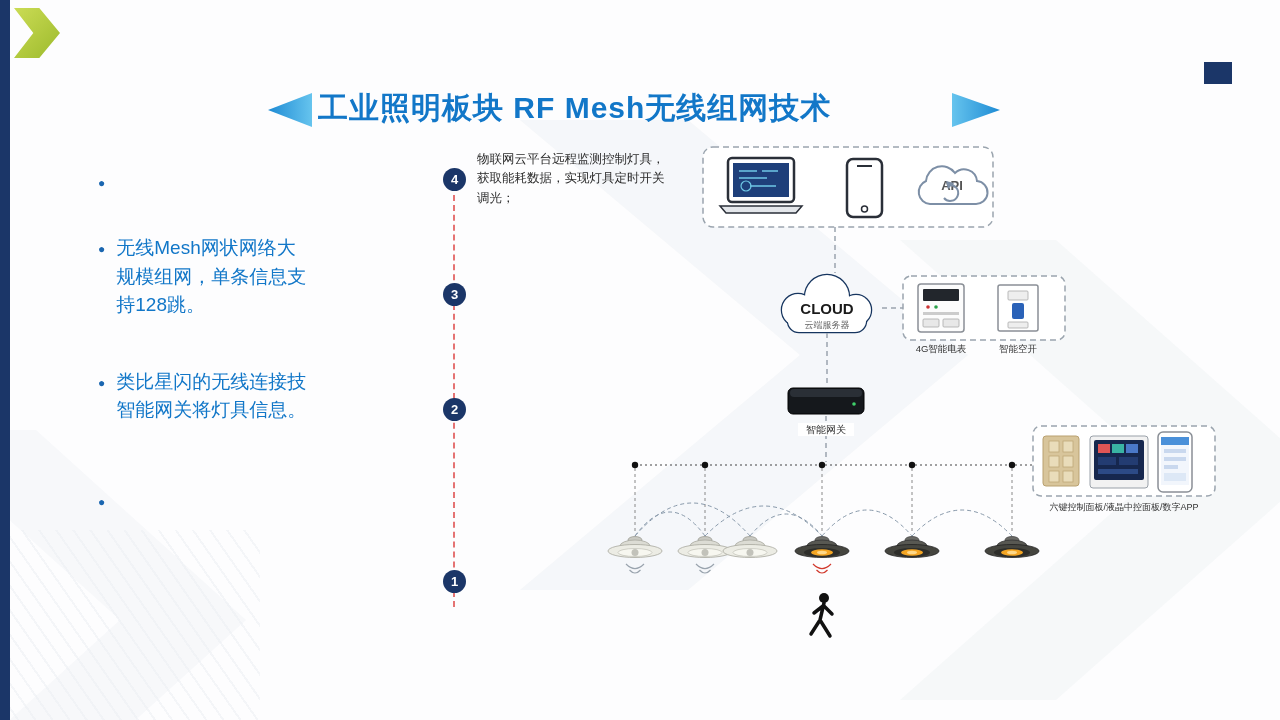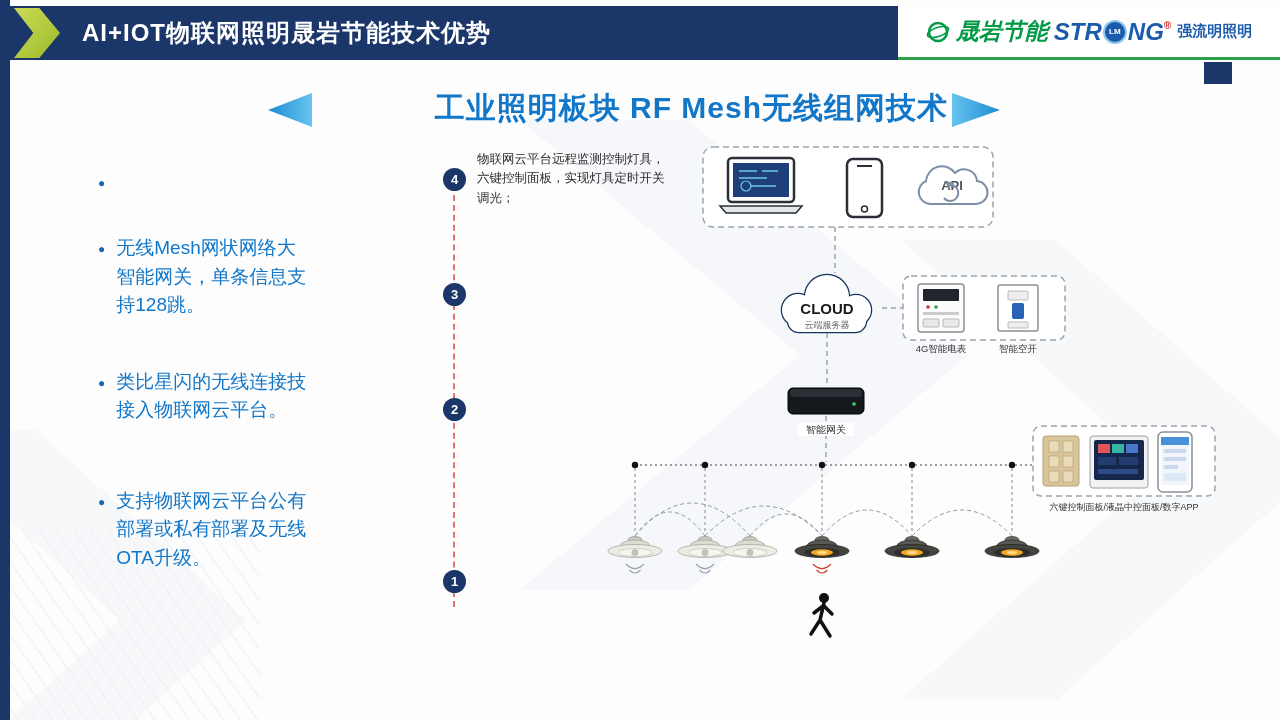--- a/index.html
+++ b/index.html
@@ -35,21 +35,21 @@
            clip-path:polygon(0 0,55% 0,100% 50%,55% 100%,0 100%,42% 50%);}
   .navy-square{position:absolute;right:48px;top:62px;width:28px;height:22px;background:#1b3668;z-index:3;}
   
   .tri{position:absolute;z-index:2;}
   .tri-left{left:268px;top:93px;width:44px;height:34px;
             background:linear-gradient(90deg,#1e8bd4,#66c4ee);
             clip-path:polygon(100% 0,0 50%,100% 100%);}
   .tri-right{left:952px;top:93px;width:48px;height:34px;
              background:linear-gradient(90deg,#66c4ee,#1e8bd4);
              clip-path:polygon(0 0,100% 50%,0 100%);}
-  .section-title{position:absolute;left:318px;top:88px;width:630px;text-align:right;
+  .section-title{position:absolute;left:318px;top:88px;width:630px;text-align:left;
                  font-size:30px;font-weight:bold;color:#1277c8;letter-spacing:1px;z-index:2;}
   
   .bullets{position:absolute;left:98px;top:168px;width:262px;z-index:2;}
   .bullet{display:flex;gap:11px;color:#1277c8;font-size:19px;line-height:1.5;font-weight:500;}
   .bullet .dot{font-size:12px;margin-top:6px;color:#1a66b0;}
   .bullet .txt{white-space:pre-line;}
   .bullet:nth-child(1){margin-bottom:42px;}
   .bullet:nth-child(2){margin-bottom:48px;}
   .bullet:nth-child(3){margin-bottom:62px;}
   
@@ -72,75 +72,53 @@
 
 <div class="slide">
 
   <div class="deco" id="deco1"></div>
   <div class="deco" id="deco2"></div>
   <div class="deco" id="deco3"></div>
   <div class="deco" id="deco4"></div>
 
   <div class="left-strip"></div>
 
-  <div class="header">
-    <div class="header-main">
-      <span class="header-title">AI+IOT物联网照明晟岩节能技术优势</span>
-    </div>
-    <div class="logo-area">
-      <svg width="24" height="24" viewBox="0 0 24 24">
-        <circle cx="12" cy="12" r="9" fill="none" stroke="#009a44" stroke-width="2.5"></circle>
-        <ellipse cx="12" cy="12" rx="11" ry="4.5" fill="none" stroke="#009a44" stroke-width="1.5" transform="rotate(-18 12 12)"></ellipse>
-      </svg>
-      <span class="logo-green">晟岩节能</span>
-      <span class="brand">
-          <span>STR</span>
-          <span class="brand-lm">LM</span>
-          <span>NG</span>
-          <span class="brand-reg">®</span>
-        </span>
-      <span class="brand-cn">强流明照明</span>
-    </div>
-  </div>
   <div class="chevron"></div>
   <div class="navy-square"></div>
 
   <div class="tri tri-left"></div>
   <div class="section-title">工业照明板块 RF Mesh无线组网技术</div>
   <div class="tri tri-right"></div>
 
   <div class="bullets">
     <div class="bullet">
       <span class="dot">●</span>
     </div>
     <div class="bullet">
       <span class="dot">●</span>
       <span class="txt">无线Mesh网状网络大
-智能网关，单条信息支
+规模组网，单条信息支
 持128跳。</span>
     </div>
     <div class="bullet">
       <span class="dot">●</span>
       <span class="txt">类比星闪的无线连接技
-接入物联网云平台。</span>
+智能网关将灯具信息。</span>
     </div>
     <div class="bullet">
       <span class="dot">●</span>
-      <span class="txt">支持物联网云平台公有
-部署或私有部署及无线
-OTA升级。</span>
     </div>
   </div>
 
   <div class="step-line"></div>
 
   <div class="step" id="step4">
     <span class="step-circle">4</span>
     <span class="step-text">物联网云平台远程监测控制灯具，
-六键控制面板，实现灯具定时开关
+获取能耗数据，实现灯具定时开关
 调光；</span>
   </div>
   <div class="step" id="step3">
     <span class="step-circle">3</span>
   </div>
   <div class="step" id="step2">
     <span class="step-circle">2</span>
   </div>
   <div class="step" id="step1">
     <span class="step-circle">1</span>

